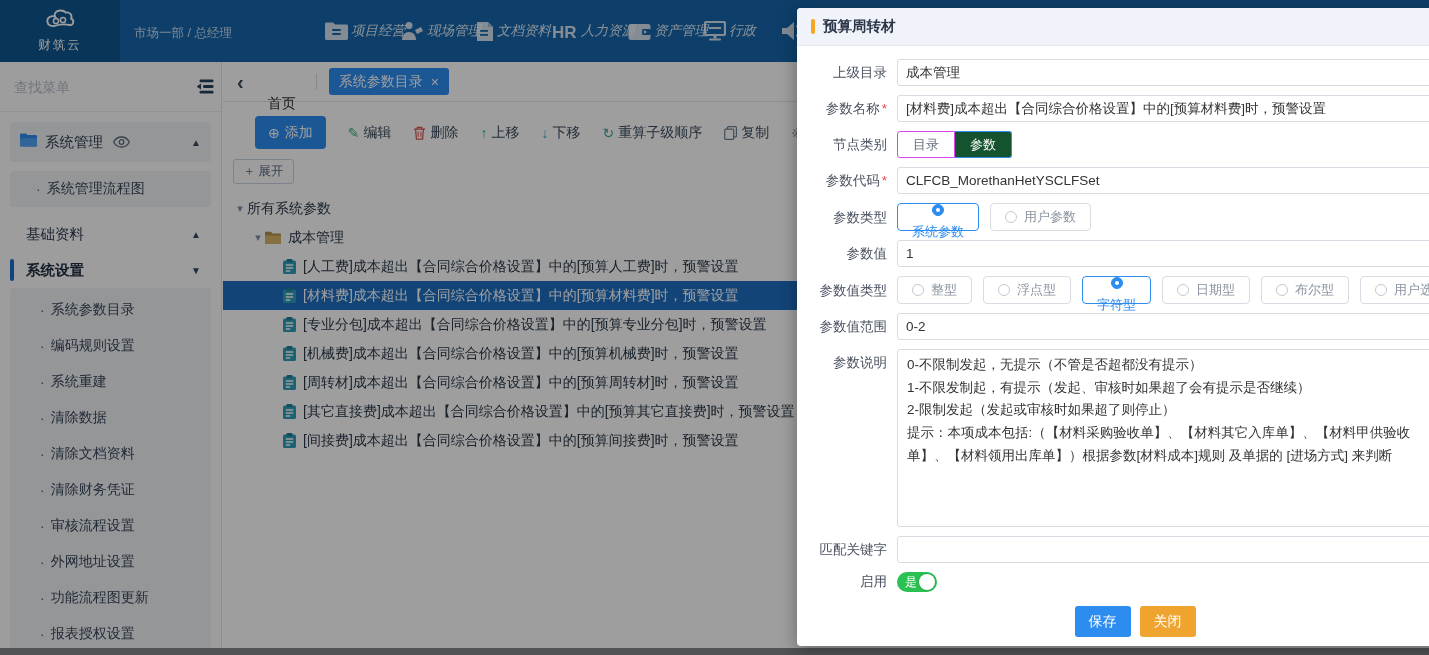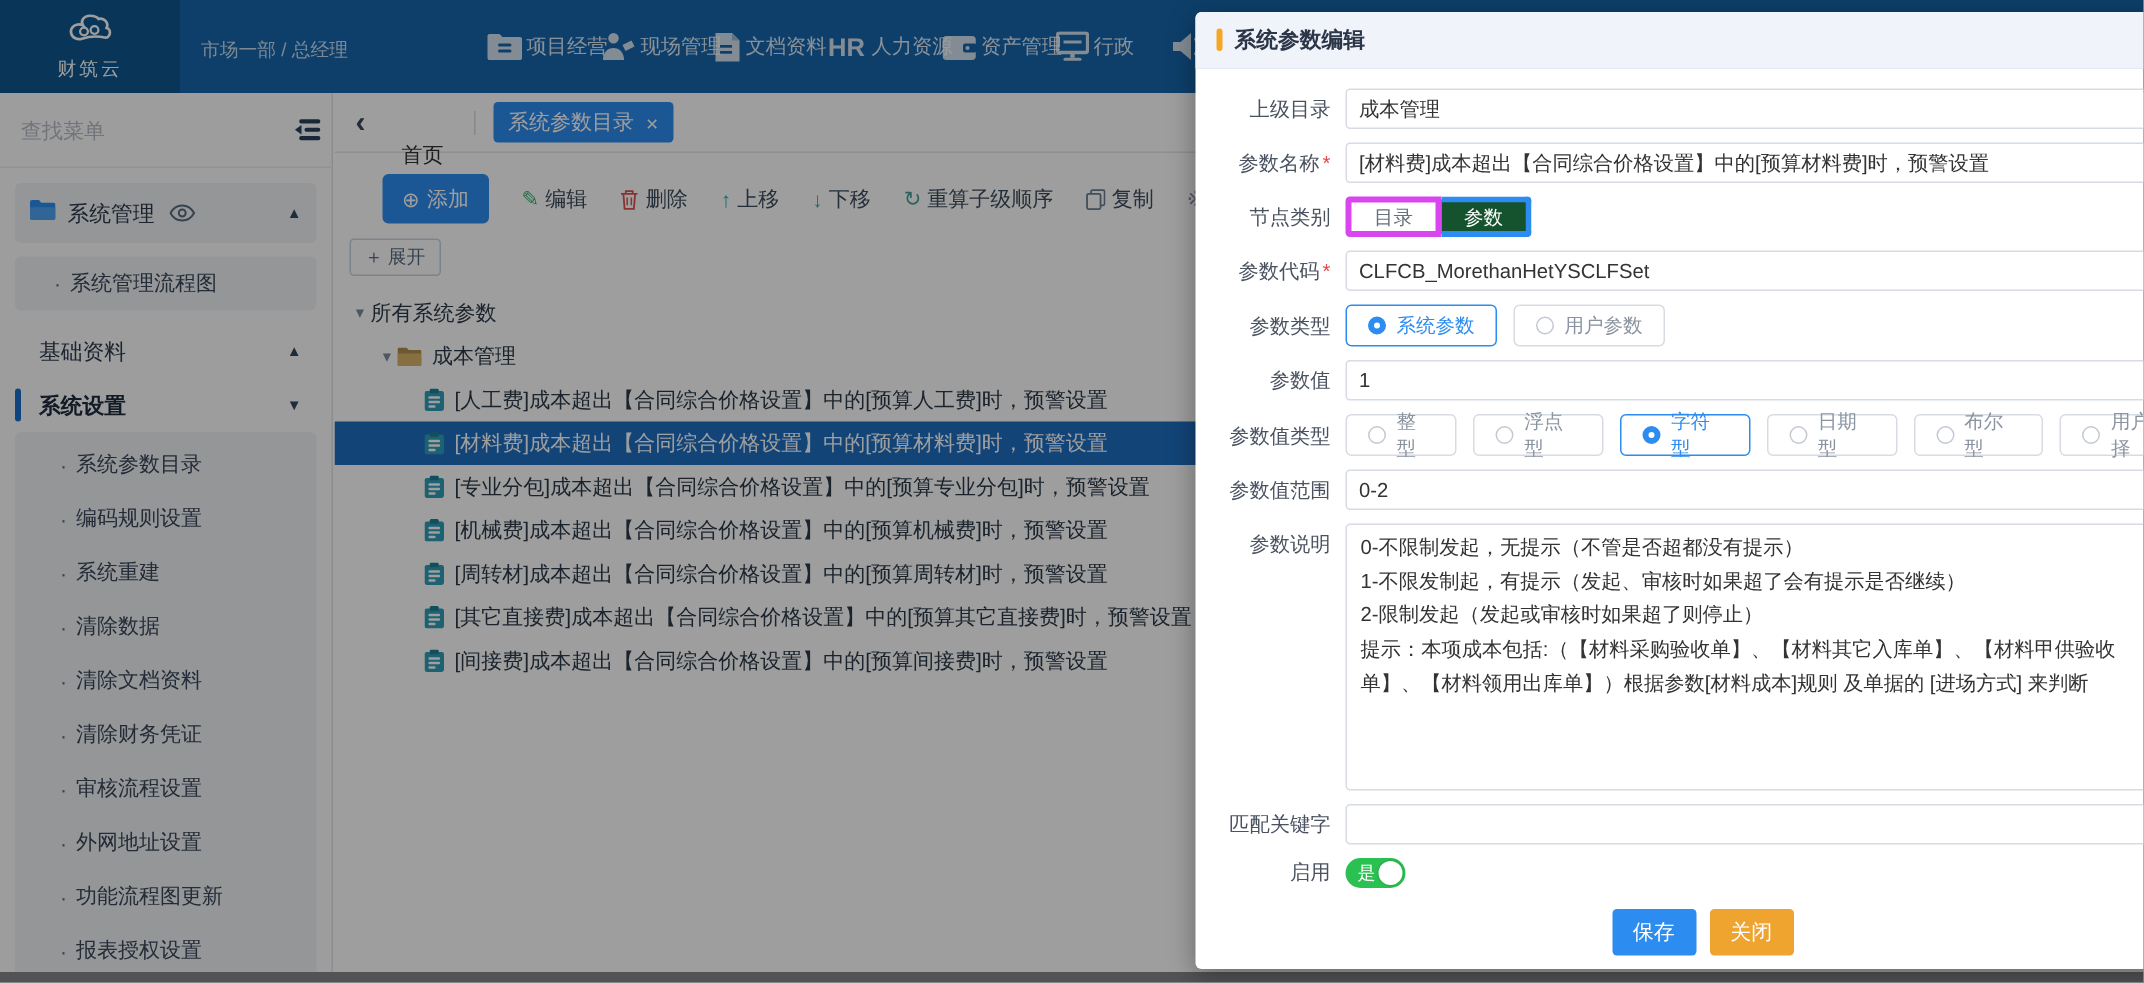--- a/index.html
+++ b/index.html
@@ -9,21 +9,21 @@
   
   .hdr { position:absolute; left:0; top:0; width:100%; height:62px; background:#1566ac; display:flex; align-items:center; }
   .logo-block { width:120px; height:62px; background:#0f568f; display:flex; flex-direction:column; align-items:center; justify-content:center; gap:1px; flex:0 0 auto; }
   .logo-block .logo-txt { color:#ffffff; font-size:12.5px; letter-spacing:2px; }
   .title-block { margin-left:14px; flex:0 0 auto; }
   .app-title { color:#fff; font-size:17px; font-weight:bold; letter-spacing:.5px; }
   .user-info { color:#c9dcee; font-size:12.5px; margin-top:4px; }
   .top-nav { display:flex; margin-left:92px; gap:8px; }
   .nav-item { width:68px; display:flex; flex-direction:row; align-items:center; gap:3px; cursor:pointer; }
   .nav-item .nico { height:24px; display:flex; align-items:center; justify-content:center; opacity:.82; }
-  .nav-item .nlab { color:#dde9f4; font-size:13.5px; white-space:nowrap; }
+  .nav-item .nlab { color:#dde9f4; font-size:13.5px; white-space:nowrap;font-style:italic; }
 
   
   .sidebar { position:absolute; left:0; top:62px; width:222px; bottom:7px; background:#fdfdfe; border-right:1px solid #e1e4e9; overflow:hidden; }
   .search-row { height:50px; display:flex; align-items:center; padding:0 14px; border-bottom:1px solid #eceef2; }
   .search-input { flex:1; border:none; outline:none; font-size:14px; color:#333; background:transparent; }
   .search-input::placeholder { color:#b7bdc7; }
   .collapse-btn { cursor:pointer; display:flex; align-items:center; }
   .menu { padding:10px 10px 0 10px; }
   .m-card { background:#f1f3f6; border-radius:4px; margin-bottom:9px; }
   .m-root { height:40px; display:flex; align-items:center; padding:0 10px; gap:8px; cursor:pointer; }
@@ -67,27 +67,27 @@
   .modal-hdr { height:38px; background:#f0f3fa; border-bottom:1px solid #e6e9ef; border-radius:4px 4px 0 0; display:flex; align-items:center; padding-left:14px; }
   .accent { width:4px; height:15px; background:#f5a623; border-radius:2px; margin-right:8px; }
   .modal-title { font-size:14.5px; font-weight:bold; color:#2b3648; }
   .modal-body { padding-top:13px; }
   .frow { display:flex; align-items:center; margin-bottom:9px; }
   .frow.top { align-items:flex-start; }
   .flab { width:90px; flex:0 0 auto; text-align:right; font-size:13.5px; color:#4a5260; margin-right:10px; line-height:27px; white-space:nowrap; }
   .star { color:#e34b4b; margin-left:2px; }
   .finput { width:558px; height:27px; border:1px solid #d7dbe2; border-radius:3px; padding:0 8px; font-size:13.5px; color:#333; outline:none; font-family:inherit; }
   .seg { display:flex; }
-  .seg-btn { height:27px; padding:0 15px; font-size:13px; display:flex; align-items:center; border:4px solid #d946ef; background:#fff; color:#66707e; cursor:pointer; }
+  .seg-btn { height:27px; padding:0 15px; font-size:13px; display:flex; align-items:center; border:1px solid #d946ef; background:#fff; color:#66707e; cursor:pointer; }
   .seg-btn:first-child { border-radius:3px 0 0 3px; }
   .seg-btn:last-child { border-radius:0 3px 3px 0; border-left:none; }
   .seg-btn.on { background:#14532d; border-color:#2d8cf0; color:#fff; }
   .chips { display:flex; gap:11px; }
   .chip { height:28px; border:1px solid #d7dbe2; border-radius:4px; background:#fff; display:flex; align-items:center; gap:7px; padding:0 14px; font-size:13px; color:#8a93a0; cursor:pointer; }
-  .chip.on { border-color:#2d8cf0; color:#2d8cf0; }
+  .chip.on { border-color:#2d8cf0; color:#2d8cf0;flex-direction:column; }
   .rdot { width:12px; height:12px; border-radius:50%; border:1px solid #c3c9d2; position:relative; flex:0 0 auto; background:#fff; }
   .chip.on .rdot { border-color:#2d8cf0; background:#2d8cf0; }
   .chip.on .rdot::after { content:''; position:absolute; inset:3px; background:#fff; border-radius:50%; }
   .fdesc { width:558px; height:178px; border:1px solid #d7dbe2; border-radius:3px; padding:4px 9px; font-size:13.5px; color:#333; line-height:1.68; white-space:pre-wrap; overflow:hidden; }
   .toggle { width:40px; height:20px; border-radius:10px; background:#2bc052; position:relative; cursor:pointer; }
   .toggle .ttxt { color:#fff; font-size:12px; line-height:20px; margin-left:8px; }
   .toggle::after { content:''; position:absolute; width:16px; height:16px; border-radius:50%; background:#fff; right:2px; top:2px; box-shadow:0 0 2px rgba(0,0,0,.25); }
   .modal-btns { display:flex; justify-content:center; gap:9px; margin-top:14px; }
   .mbtn { height:31px; border:none; border-radius:3px; padding:0 14px; font-size:14px; color:#fff; cursor:pointer; font-family:inherit; }
   .mbtn.save { background:#2d8cf0; }
@@ -436,21 +436,21 @@
       </div>
   </main>
 
   <div class="footbar"></div>
 
   <div class="overlay"></div>
 
   <section class="modal">
     <div class="modal-hdr">
       <span class="accent"></span>
-      <span class="modal-title">系统参数编辑</span>
+      <span class="modal-title">预算周转材</span>
     </div>
     <div class="modal-body">
 
       <div class="frow">
         <span class="flab">上级目录</span>
         <input class="finput" value="成本管理" style="">
       </div>
 
       <div class="frow">
         <span class="flab"><span>参数名称</span><span class="star">*</span></span>

